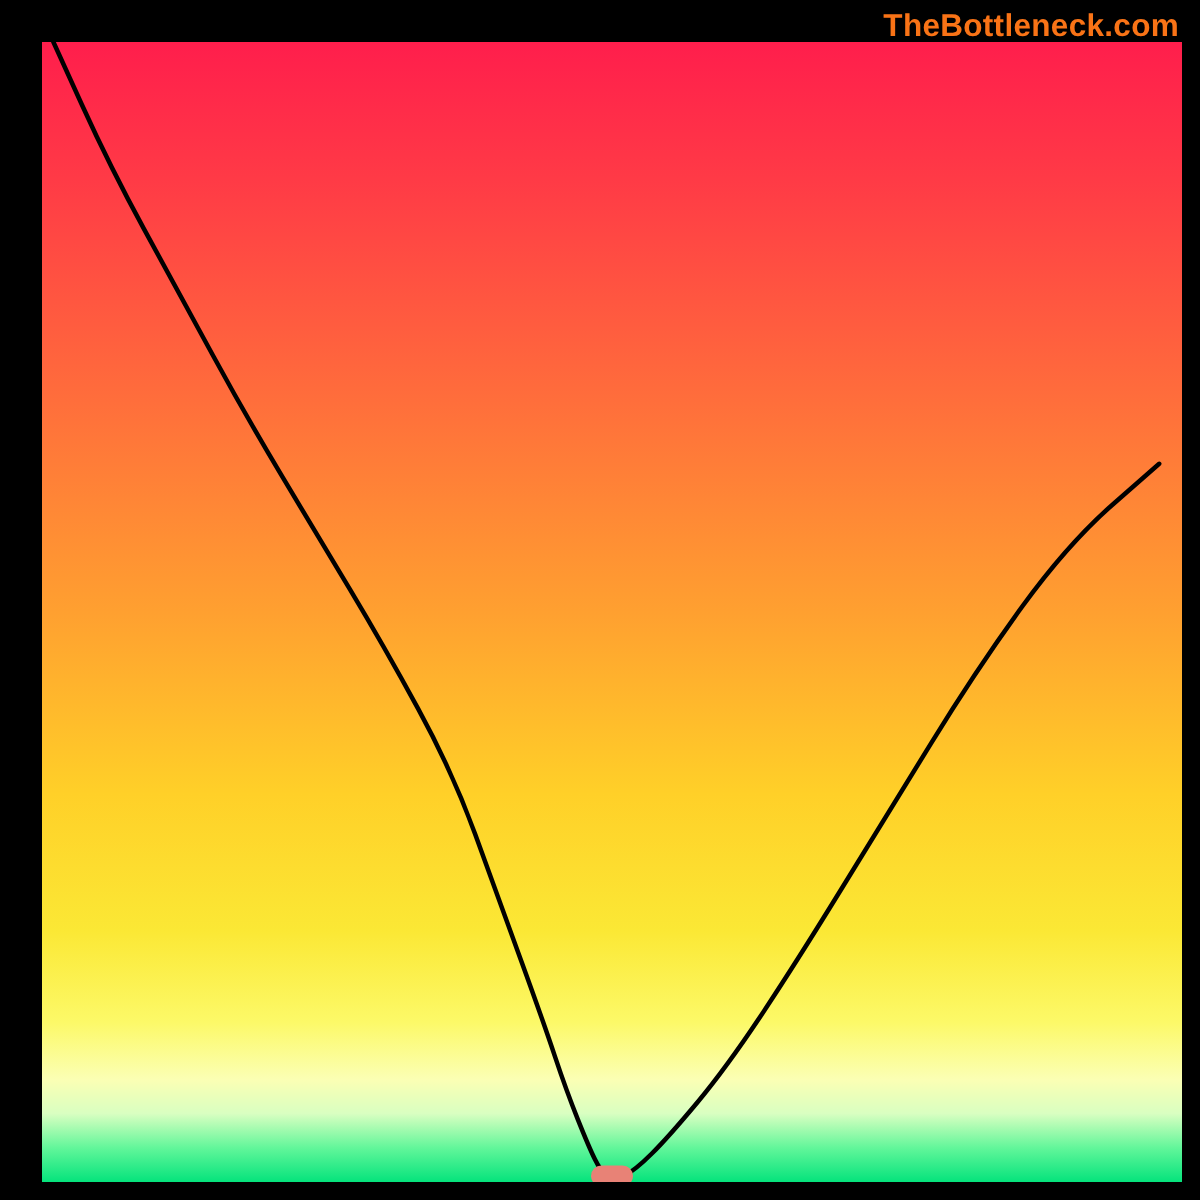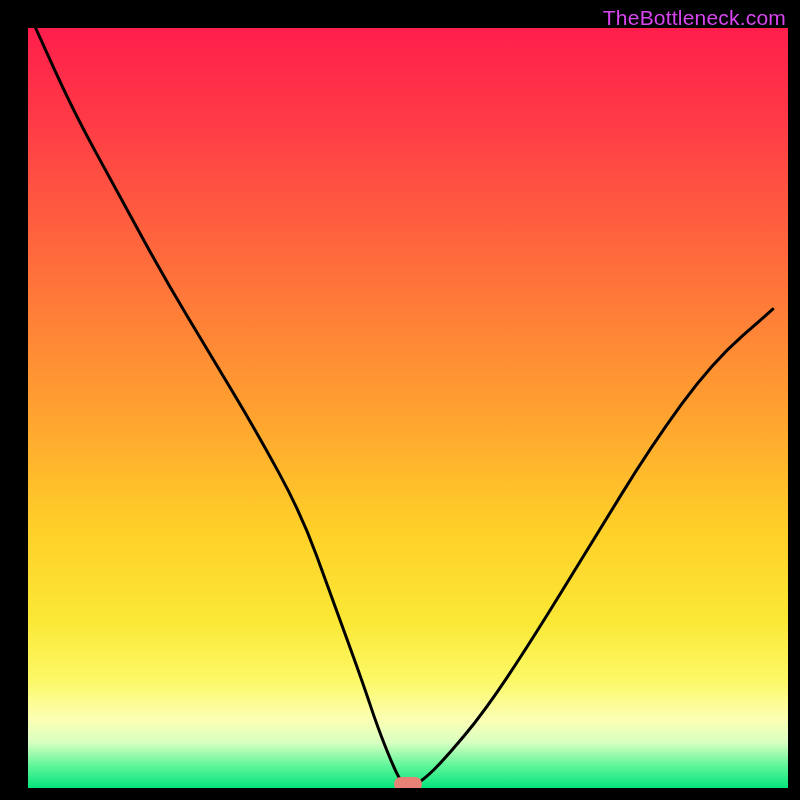--- a/index.html
+++ b/index.html
@@ -14,23 +14,23 @@
   .chart-frame {
     position: relative;
     width: 800px;
     height: 800px;
     background: #000000;
   }
   .watermark {
     position: absolute;
     top: 6px;
     right: 14px;
-    color: #d946ef;
+    color: #f97316;
     font-size: 21px;
-    font-weight: 400;
+    font-weight: 700;
     letter-spacing: 0.2px;
     z-index: 5;
     user-select: none;
   }
   
   .plot-area {
     position: absolute;
     left: 28px;
     top: 28px;
     width: 760px;

